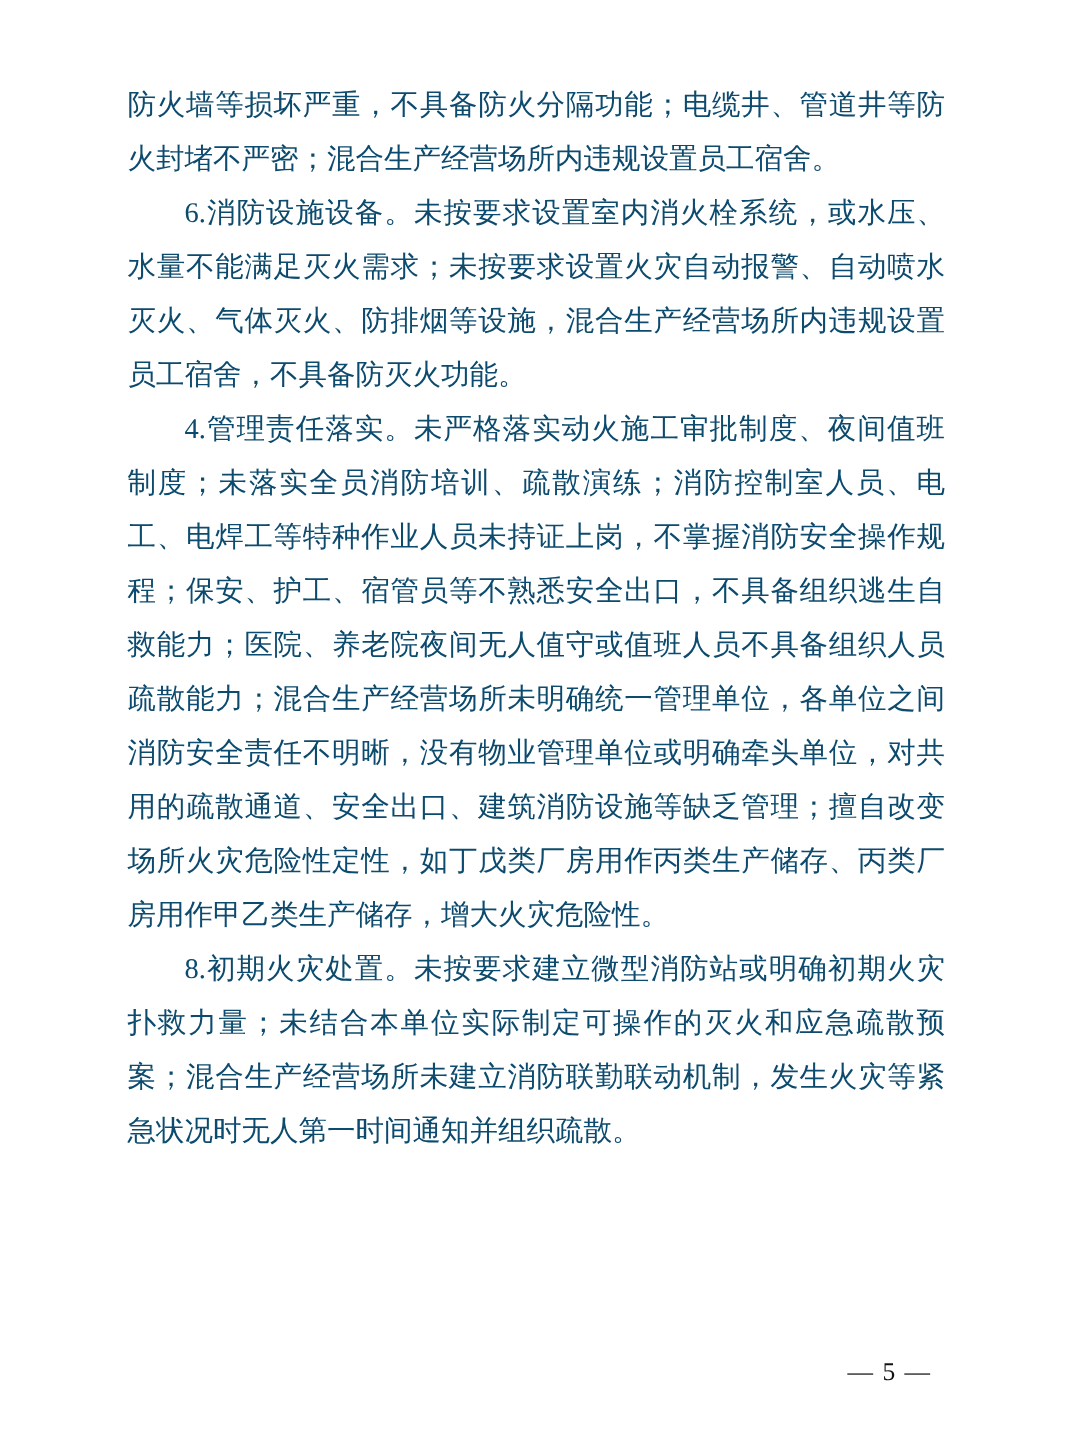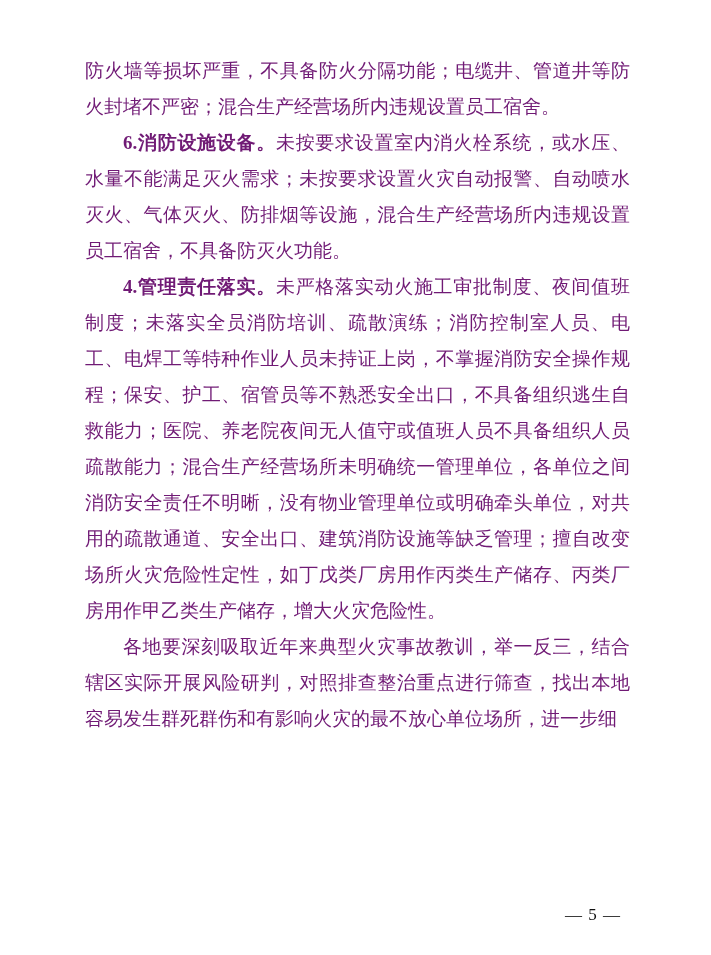--- a/index.html
+++ b/index.html
@@ -18,30 +18,30 @@
   .content {
     position: absolute;
     left: 85px;
     top: 53px;
     width: 545px;
   }
   .para {
     margin: 0;
     font-size: 19px;
     line-height: 36px;
-    color: #701a75;
+    color: #0c4a6e;
     text-align: justify;
     text-justify: inter-character;
     word-break: break-all;
   }
   .para.indent {
     text-indent: 2em;
   }
   .para-heading {
-    font-weight: bold;
+    font-weight: normal;
   }
   .page-number {
     position: absolute;
     top: 903px;
     right: 90px;
     font-size: 17px;
     line-height: 24px;
     color: #111111;
     letter-spacing: 1px;
   }
@@ -51,19 +51,19 @@
 
 <div class="page">
   <div class="content">
 
     <p class="para"><span>防火墙等损坏严重，不具备防火分隔功能；电缆井、管道井等防火封堵不严密；混合生产经营场所内违规设置员工宿舍。</span></p>
 
     <p class="para indent"><span class="para-heading">6.消防设施设备。</span><span>未按要求设置室内消火栓系统，或水压、水量不能满足灭火需求；未按要求设置火灾自动报警、自动喷水灭火、气体灭火、防排烟等设施，混合生产经营场所内违规设置员工宿舍，不具备防灭火功能。</span></p>
 
     <p class="para indent"><span class="para-heading">4.管理责任落实。</span><span>未严格落实动火施工审批制度、夜间值班制度；未落实全员消防培训、疏散演练；消防控制室人员、电工、电焊工等特种作业人员未持证上岗，不掌握消防安全操作规程；保安、护工、宿管员等不熟悉安全出口，不具备组织逃生自救能力；医院、养老院夜间无人值守或值班人员不具备组织人员疏散能力；混合生产经营场所未明确统一管理单位，各单位之间消防安全责任不明晰，没有物业管理单位或明确牵头单位，对共用的疏散通道、安全出口、建筑消防设施等缺乏管理；擅自改变场所火灾危险性定性，如丁戊类厂房用作丙类生产储存、丙类厂房用作甲乙类生产储存，增大火灾危险性。</span></p>
 
+    <p class="para indent"><span class="para-heading">8.初期火灾处置。</span><span>未按要求建立微型消防站或明确初期火灾扑救力量；未结合本单位实际制定可操作的灭火和应急疏散预案；混合生产经营场所未建立消防联勤联动机制，发生火灾等紧急状况时无人第一时间通知并组织疏散。</span></p>
 
-    <p class="para indent"><span>各地要深刻吸取近年来典型火灾事故教训，举一反三，结合辖区实际开展风险研判，对照排查整治重点进行筛查，找出本地容易发生群死群伤和有影响火灾的最不放心单位场所，进一步细</span></p>
 
   </div>
 
   <div class="page-number">— 5 —</div>
 </div>
 
 </body></html>

